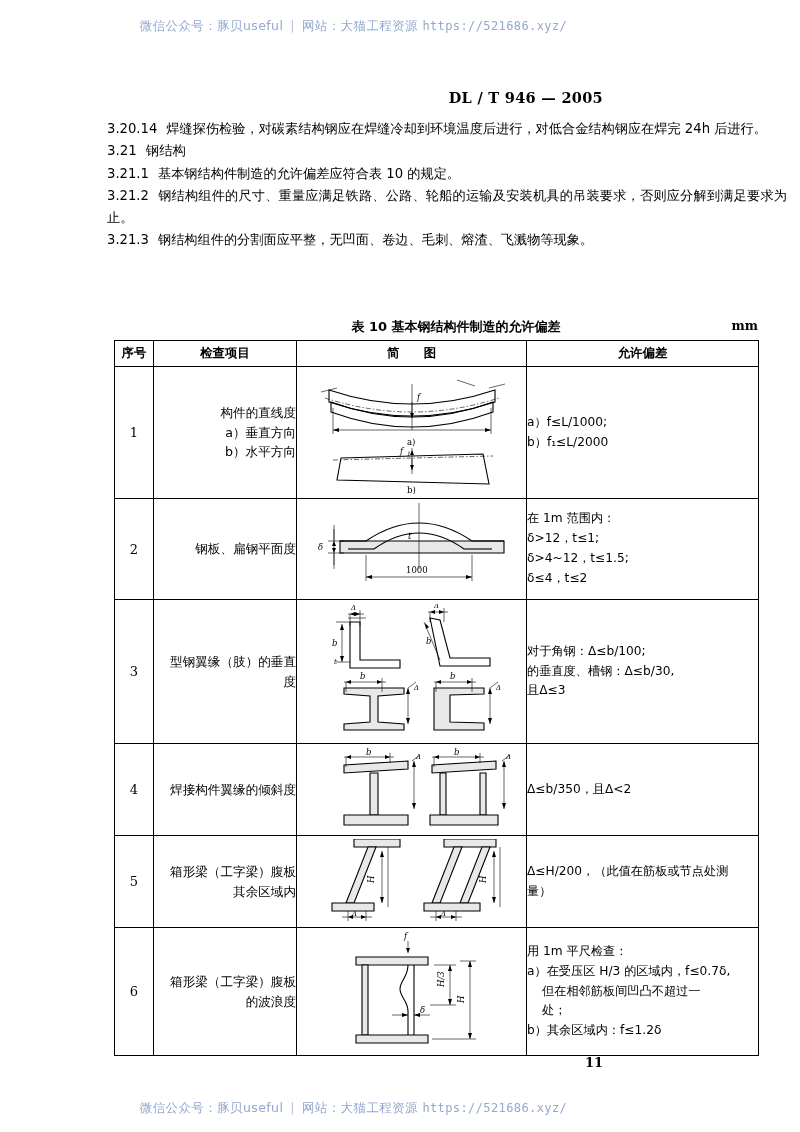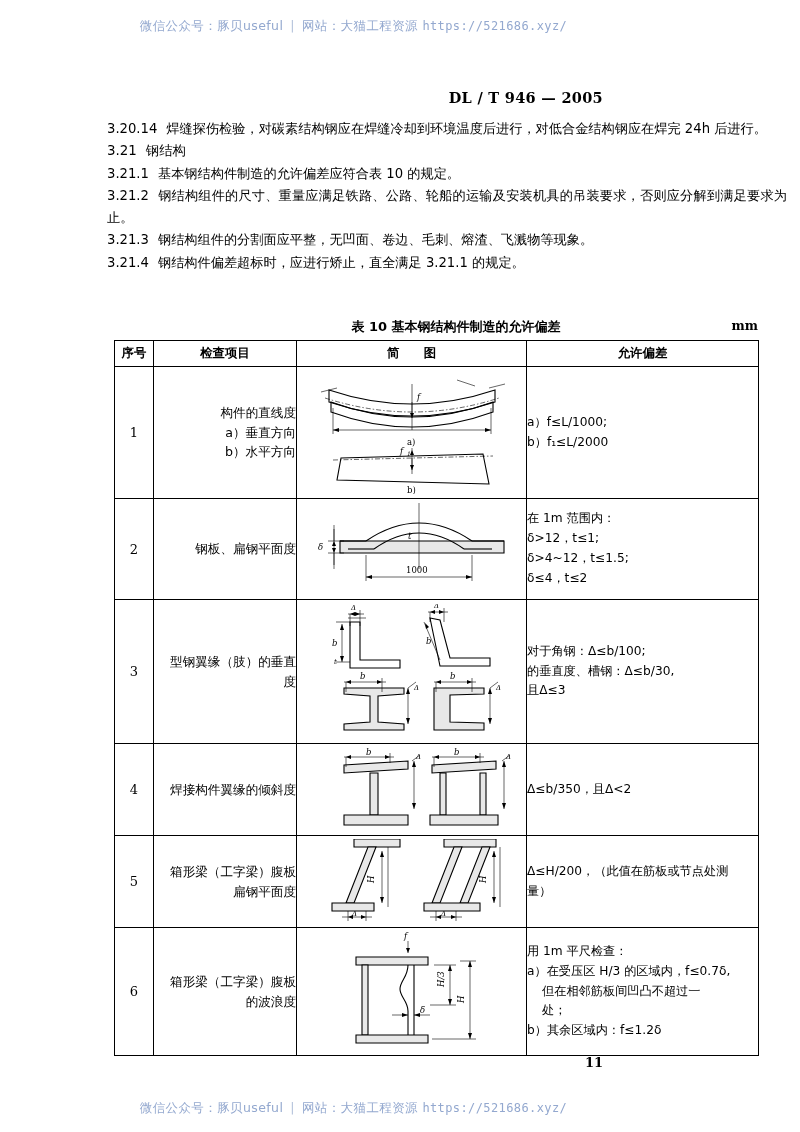--- a/index.html
+++ b/index.html
@@ -165,21 +165,20 @@
   </div>
 
   <div class="doc-header">DL / T 946 — 2005</div>
 
   <div class="body-text">
     <p class="para"><span class="num">3.20.14</span><span>焊缝探伤检验，对碳素结构钢应在焊缝冷却到环境温度后进行，对低合金结构钢应在焊完 24h 后进行。</span></p>
     <p class="para sec"><span class="num">3.21</span><span>钢结构</span></p>
     <p class="para"><span class="num">3.21.1</span><span>基本钢结构件制造的允许偏差应符合表 10 的规定。</span></p>
     <p class="para"><span class="num">3.21.2</span><span>钢结构组件的尺寸、重量应满足铁路、公路、轮船的运输及安装机具的吊装要求，否则应分解到满足要求为止。</span></p>
     <p class="para"><span class="num">3.21.3</span><span>钢结构组件的分割面应平整，无凹面、卷边、毛刺、熔渣、飞溅物等现象。</span></p>
-    <p class="para"><span class="num">3.21.4</span><span>钢结构件偏差超标时，应进行矫止，直全满足 3.21.1 的规定。</span></p>
   </div>
 
   <div class="tbl-caption-row">
     <span class="tbl-caption">表 10   基本钢结构件制造的允许偏差</span>
     <span class="tbl-unit">mm</span>
   </div>
 
   <table class="spec">
     <colgroup>
       <col class="col-no">
@@ -400,21 +399,21 @@
         </td>
         <td class="c-tol">
           <span class="tl">Δ≤b/350，且Δ&lt;2</span>
         </td>
       </tr>
 
       <tr style="height:92px">
         <td class="c-no">5</td>
         <td class="c-item">
           <span>箱形梁（工字梁）腹板</span>
-          <span class="sub">扁钢平面度</span>
+          <span class="sub">其余区域内</span>
         </td>
         <td class="c-dia">
           <svg width="215" height="86" viewBox="0 0 215 86">
 
             <path class="fillgray" d="M50,0 L96,0 L96,8 L50,8 Z"></path>
             <path class="fillgray" d="M64,8 L72,8 L50,64 L42,64 Z"></path>
             <path class="fillgray" d="M28,64 L70,64 L70,72 L28,72 Z"></path>
             <line class="thin" x1="84" y1="8" x2="84" y2="68"></line>
             <line class="thin" x1="78" y1="12" x2="78" y2="64"></line>
             <path d="M78,12 l -2,6 l 4,0 z" fill="#000"></path>

